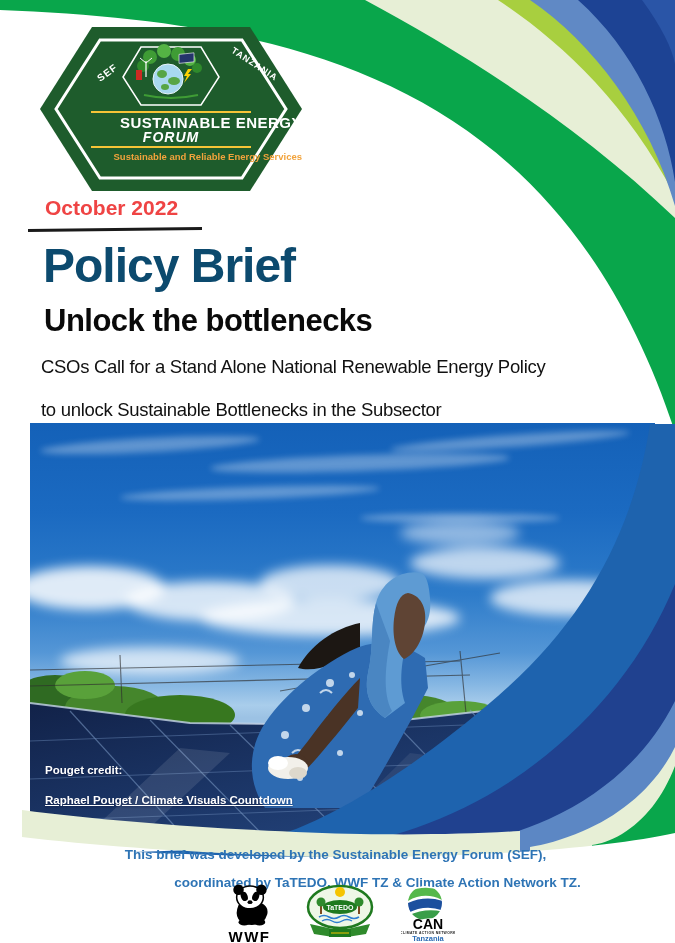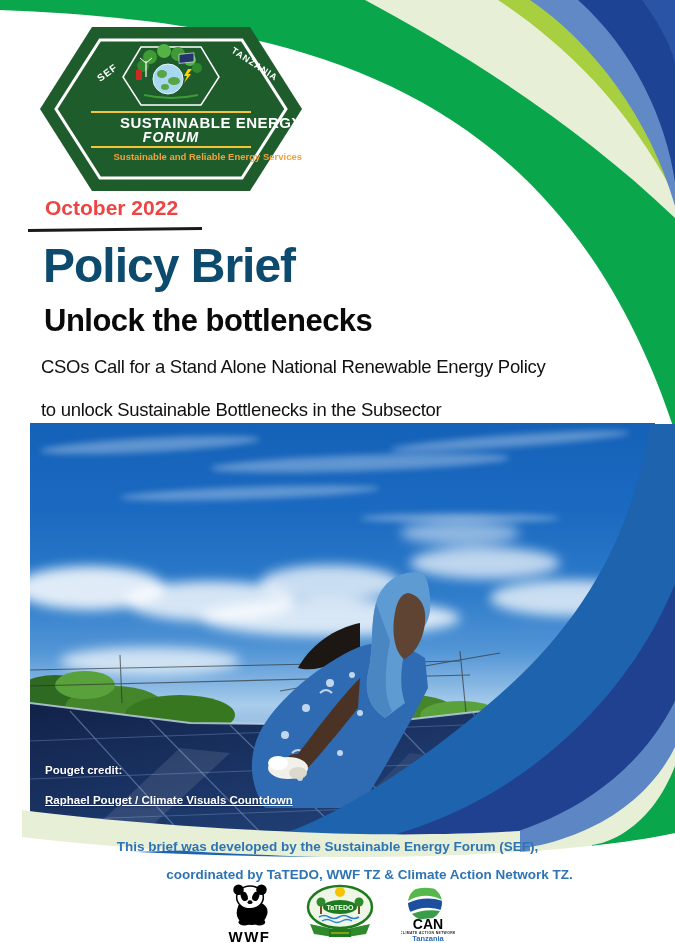--- a/index.html
+++ b/index.html
@@ -33,21 +33,21 @@
   
   .photo{
     position:absolute;left:30px;top:423px;width:625px;height:409px;overflow:hidden;
     background:linear-gradient(180deg,#1461b8 0%,#1b6ac1 22%,#2e7cca 42%,#5496d6 56%,#86b7e3 64%,#a9cdeb 69%,#9cc2e4 72%);
   }
   .photo svg{position:absolute;left:0;top:0;}
   .credit{position:absolute;left:15px;color:#fff;font-weight:bold;font-size:11.5px;text-shadow:0 1px 2px rgba(0,0,40,.45);}
   .credit.c1{top:341px;} .credit.c2{top:371px;text-decoration:underline;}
 
   
-  .footer-line{position:absolute;left:0;width:655px;text-align:center;margin:0;
+  .footer-line{position:absolute;left:0;width:655px;text-align:center;margin:8px;
     color:#2e74b5;font-weight:bold;font-size:13.5px;}
   .fl1{top:839px;} .fl2{top:867px;padding-left:42px;}
   .logos{position:absolute;left:0;top:884px;width:675px;display:flex;justify-content:center;align-items:flex-start;gap:26px;}
   .logo{position:relative;}
   .wwf-word{margin-top:-2px;text-align:center;font-weight:900;font-size:15px;letter-spacing:1.5px;color:#000;}
 </style>
 </head>
 <body>
 
 <div class="page">

